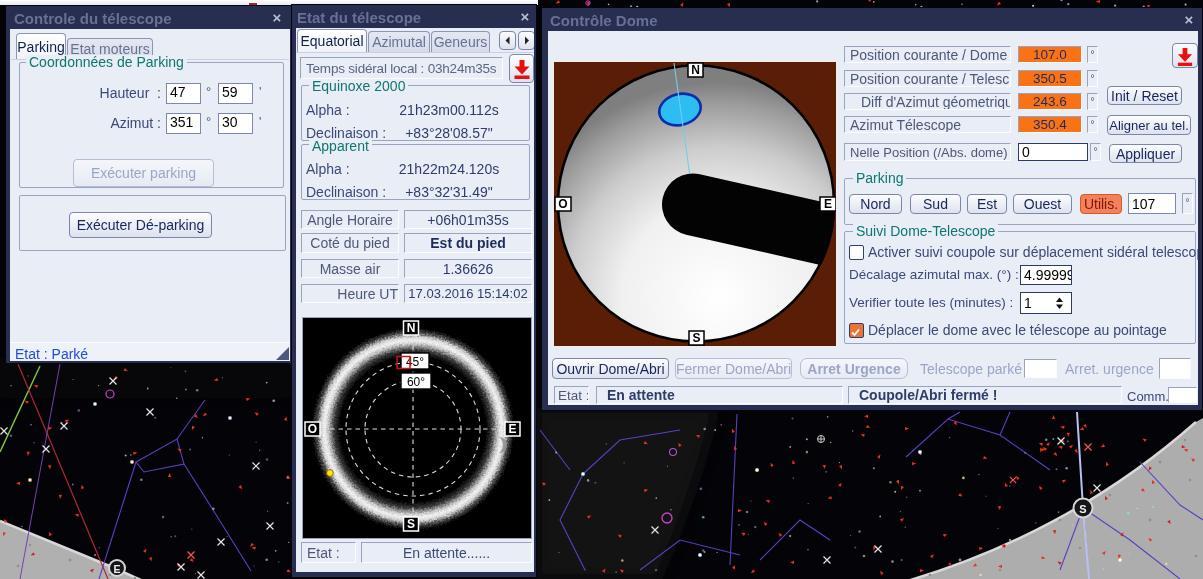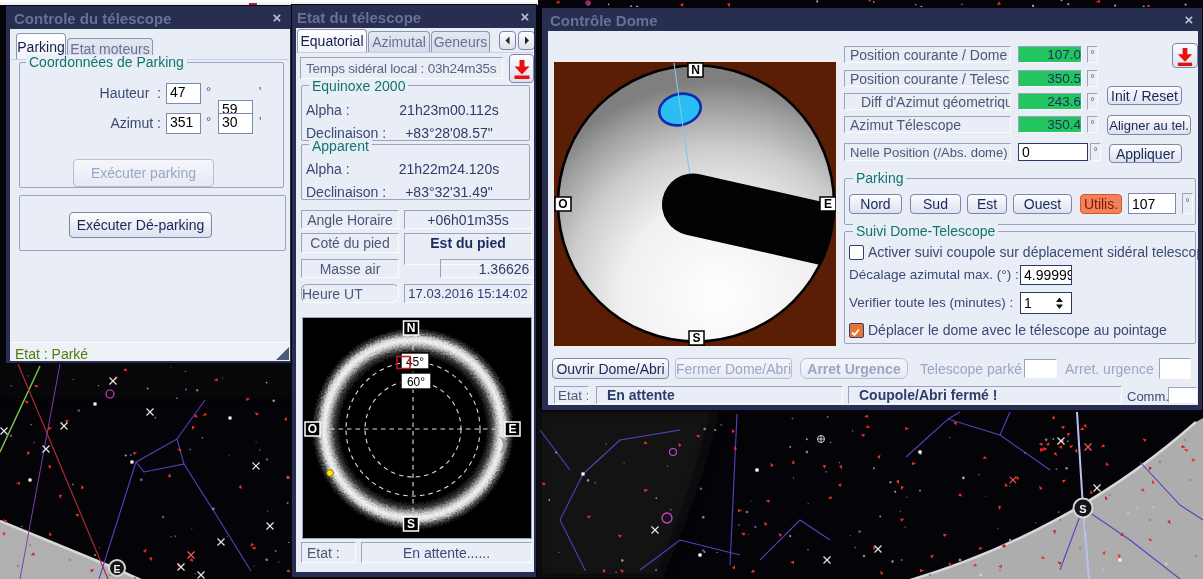--- a/index.html
+++ b/index.html
@@ -5,21 +5,21 @@
   font-family:"Liberation Sans",sans-serif;}
 .win{position:absolute;background:#272e50;border:1px solid #05060d;box-sizing:border-box;}
 .title{position:absolute;left:8px;top:4px;font-weight:bold;font-size:15px;color:#687195;
   letter-spacing:0px;white-space:nowrap;}
 .closex{position:absolute;top:5px;width:14px;height:14px;color:#b9bed2;font-weight:bold;
   font-size:15px;line-height:14px;text-align:center;}
 .face{position:absolute;background:#e9edf5;}
 .sunken{position:absolute;box-sizing:border-box;border:1px solid;border-color:#9aa2bd #fbfcfe #fbfcfe #9aa2bd;
   color:#4d5878;font-size:14px;white-space:nowrap;overflow:hidden;}
 .valbox{position:absolute;box-sizing:border-box;border:1px solid;border-color:#9aa2bd #fbfcfe #fbfcfe #9aa2bd;
-  background:#22c55e;color:#1d2c5e;font-size:13.5px;text-align:right;white-space:nowrap;overflow:hidden;}
+  background:#f97316;color:#1d2c5e;font-size:13.5px;text-align:center;white-space:nowrap;overflow:hidden;}
 .btn{position:absolute;box-sizing:border-box;border:1px solid #7b86a8;border-radius:4px;
   background:linear-gradient(180deg,#fdfdfe 0%,#eef0f7 45%,#dde2ee 100%);
   color:#17265a;font-size:14px;text-align:center;white-space:nowrap;overflow:hidden;}
 .btn.dis{color:#9aa6c6;border-color:#b6bed6;background:linear-gradient(180deg,#f4f6fa,#e7eaf3);}
 .grp{position:absolute;box-sizing:border-box;border:1px solid #9aa4c2;border-radius:2px;}
 .grplab{position:absolute;background:#e9edf5;color:#0f766e;font-size:14px;line-height:14px;padding:0 3px;white-space:nowrap;z-index:4;}
 .lab{position:absolute;color:#3b4977;font-size:14px;white-space:nowrap;}
 .deg{position:absolute;color:#4d5878;font-size:13px;}
 .degbox{position:absolute;box-sizing:border-box;border:1px solid;border-color:#9aa2bd #fbfcfe #fbfcfe #9aa2bd;color:#4d5878;font-size:10px;text-align:center;}
 .edit{position:absolute;box-sizing:border-box;background:#fff;border:1px solid #2b3a6b;
@@ -433,34 +433,34 @@
 
    <div class="tab on" style="left:6px;top:4px;width:50px;height:26px;font-size:14px;line-height:26px;">Parking</div>
    <div class="tab off" style="left:57px;top:9px;width:86px;height:22px;line-height:21px;">Etat moteurs</div>
    <div style="position:absolute;left:1px;top:30px;width:278px;height:0;border-top:1px solid #c9d0e0;"></div>
 
    <div class="grp" style="left:9px;top:33px;width:265px;height:126px;"></div>
    <div class="grplab" style="left:16px;top:26px;">Coordonnées de Parking</div>
    <div class="lab" style="left:60px;top:56px;width:91px;text-align:right;">Hauteur&nbsp;&nbsp;:</div>
    <div class="edit" style="left:156px;top:54px;width:35px;height:21px;border-color:#7c88ad;">47</div>
    <div class="deg" style="left:196px;top:55px;">°</div>
-   <div class="edit" style="left:208px;top:54px;width:35px;height:21px;border-color:#7c88ad;margin-top:17px;">59</div>
+   <div class="edit" style="left:208px;top:54px;width:35px;height:21px;border-color:#7c88ad;">59</div>
    <div class="deg" style="left:249px;top:55px;">'</div>
    <div class="lab" style="left:60px;top:86px;width:91px;text-align:right;">Azimut :</div>
    <div class="edit" style="left:156px;top:84px;width:35px;height:21px;border-color:#7c88ad;">351</div>
    <div class="deg" style="left:196px;top:85px;">°</div>
    <div class="edit" style="left:208px;top:84px;width:35px;height:21px;border-color:#7c88ad;">30</div>
    <div class="deg" style="left:249px;top:85px;">'</div>
    <div class="btn dis" style="left:63px;top:130px;width:141px;height:28px;line-height:26px;">Exécuter parking</div>
 
    <div class="grp" style="left:9px;top:166px;width:267px;height:56px;"></div>
    <div class="btn" style="left:59px;top:183px;width:143px;height:26px;line-height:24px;">Exécuter Dé-parking</div>
 
    <div style="position:absolute;left:0px;top:313px;width:280px;height:19px;background:#eef1f8;border-top:1px solid #fbfcfe;"></div>
-   <div class="lab" style="left:5px;top:317px;color:#4d7c0f;">Etat : Parké</div>
+   <div class="lab" style="left:5px;top:317px;color:#1d4ed8;">Etat : Parké</div>
    <div style="position:absolute;left:266px;top:318px;width:0;height:0;border-left:13px solid transparent;border-bottom:13px solid #4e587e;"></div>
  </div>
 </div>
 
 <div class="win" style="left:291px;top:4px;width:246px;height:574px;">
  <div class="title" style="left:5px;">Etat du télescope</div>
  <div class="closex" style="right:4px;">×</div>
  <div class="face" style="left:4px;top:23px;width:238px;height:544px;overflow:hidden;">
 
   <div class="tab on" style="left:1px;top:1px;width:70px;height:23px;line-height:22px;">Equatorial</div>
@@ -492,24 +492,24 @@
   <div class="grp" style="left:5px;top:116px;width:229px;height:56px;"></div>
   <div class="grplab" style="left:13px;top:111px;">Apparent</div>
   <div class="lab" style="left:10px;top:133px;">Alpha :</div>
   <div class="lab" style="left:97px;top:133px;width:112px;text-align:center;color:#2e3c6b;">21h22m24.120s</div>
   <div class="lab" style="left:10px;top:156px;">Declinaison :</div>
   <div class="lab" style="left:97px;top:156px;width:112px;text-align:center;color:#2e3c6b;">+83°32'31.49"</div>
 
   <div class="sunken" style="left:5px;top:182px;width:98px;height:19px;line-height:18px;text-align:center;">Angle Horaire</div>
   <div class="sunken" style="left:108px;top:182px;width:128px;height:19px;line-height:18px;text-align:center;color:#2e3c6b;">+06h01m35s</div>
   <div class="sunken" style="left:5px;top:205px;width:98px;height:20px;line-height:19px;text-align:center;">Coté du pied</div>
-  <div class="sunken" style="left:108px;top:205px;width:128px;height:32px;line-height:19px;text-align:center;color:#1d2c5e;font-weight:bold;">Est du pied</div>
+  <div class="sunken" style="left:108px;top:205px;width:128px;height:20px;line-height:19px;text-align:center;color:#1d2c5e;font-weight:bold;">Est du pied</div>
   <div class="sunken" style="left:5px;top:231px;width:98px;height:19px;line-height:18px;text-align:center;">Masse air</div>
-  <div class="sunken" style="left:108px;top:231px;width:128px;height:19px;line-height:18px;text-align:center;color:#2e3c6b;margin-left:36px;">1.36626</div>
-  <div class="sunken" style="left:5px;top:256px;width:98px;height:19px;line-height:18px;text-align:left;border-radius:6px;">Heure UT</div>
+  <div class="sunken" style="left:108px;top:231px;width:128px;height:19px;line-height:18px;text-align:center;color:#2e3c6b;">1.36626</div>
+  <div class="sunken" style="left:5px;top:256px;width:98px;height:19px;line-height:18px;text-align:right;">Heure UT</div>
   <div class="sunken" style="left:108px;top:256px;width:128px;height:19px;line-height:18px;text-align:center;color:#2e3c6b;font-size:13px;">17.03.2016 15:14:02</div>
 
   <div style="position:absolute;left:6px;top:289px;width:230px;height:222px;background:#000;border:1px solid #9aa2bd;box-sizing:border-box;">
    <svg width="228" height="220" viewBox="0 0 228 220" xmlns="http://www.w3.org/2000/svg">
             <g transform="translate(0,1)">
     <defs>
      <filter id="rough" x="-10%" y="-10%" width="120%" height="120%">
                   <feTurbulence type="fractalNoise" baseFrequency="0.55 0.55" numOctaves="2" seed="7" result="n"></feTurbulence>
                   <feDisplacementMap in="SourceGraphic" in2="n" scale="5" xChannelSelector="R" yChannelSelector="G"></feDisplacementMap>
                 </filter>

